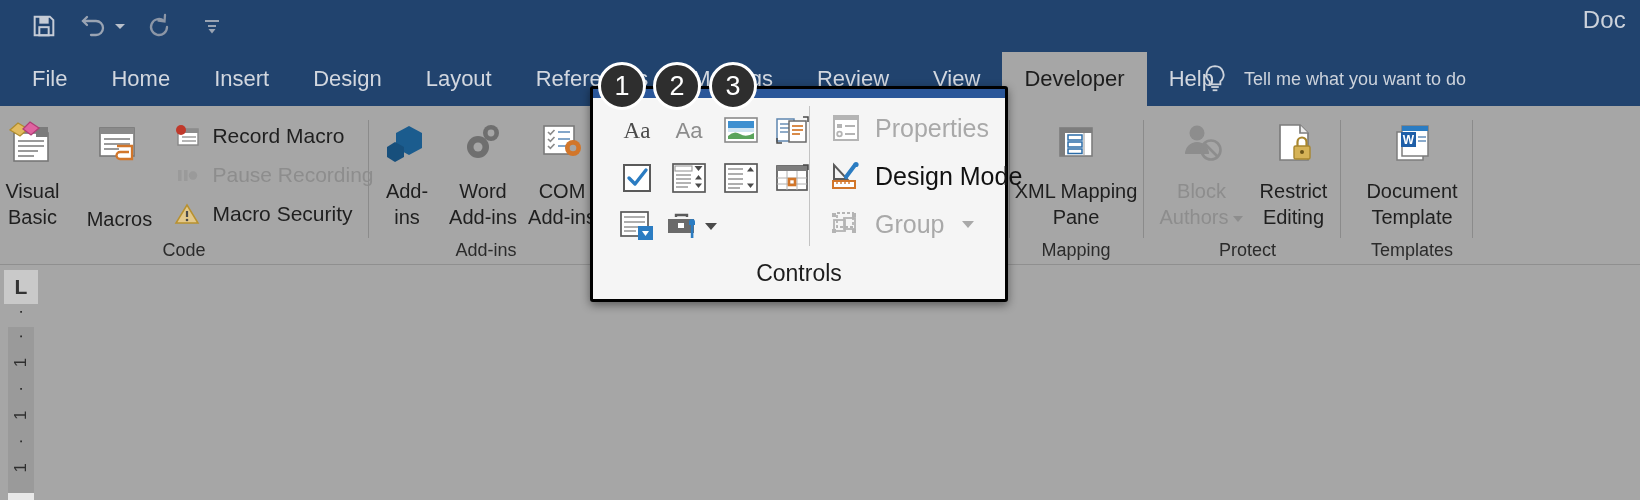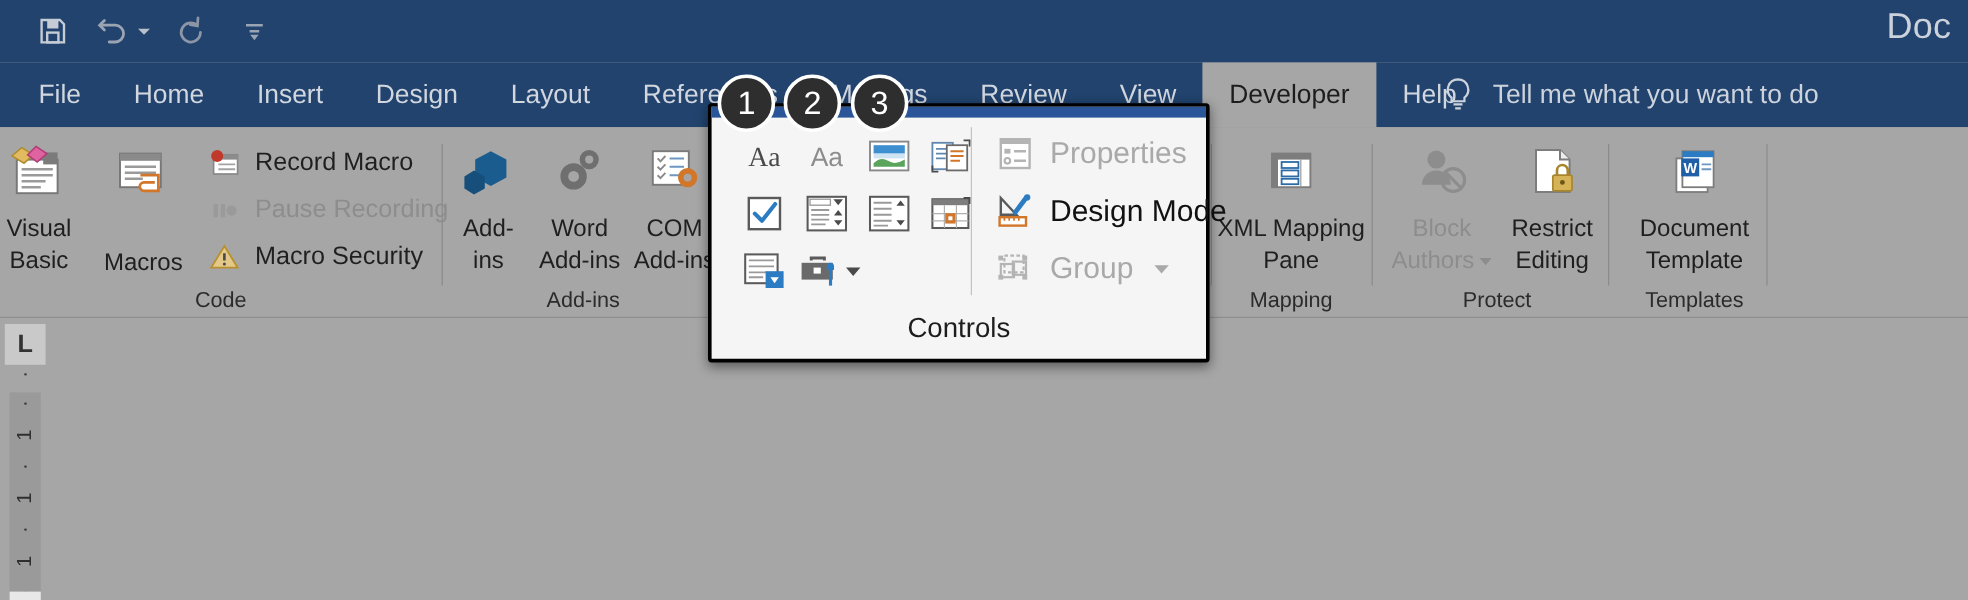--- a/index.html
+++ b/index.html
@@ -26,41 +26,41 @@
   }
   .qat-btn.with-caret { width: 64px; gap: 5px; }
   .caret-tiny {
     width: 0; height: 0;
     border-left: 5px solid transparent;
     border-right: 5px solid transparent;
     border-top: 5px solid #b9c0ca;
   }
   .doc-title {
     position: absolute; right: 14px; top: 6px;
-    color: #ccd2db; font-size: 30px; letter-spacing: .2px;
+    color: #ccd2db; font-size: 24px; letter-spacing: .2px;
     white-space: nowrap;
   }
 
   
   .tabstrip {
     position: absolute; left: 0; top: 52px;
     width: 1640px; height: 54px;
     background: #21436e;
   }
   .tabs { position: absolute; left: 10px; top: 0; height: 54px; display: flex; align-items: stretch; }
   .tab {
     display: flex; align-items: center; justify-content: center;
     padding: 0 22px; height: 54px;
     color: #d2d7df; font-size: 22px; white-space: nowrap;
   }
   .tab.active { background: #a6a6a6; color: #1d1d1d; }
   .tellme {
     position: absolute; left: 1202px; top: 0; height: 54px;
     display: flex; align-items: center; gap: 16px;
-    color: #cdd3dc; font-size: 22px; white-space: nowrap;
+    color: #cdd3dc; font-size: 18px; white-space: nowrap;
   }
   .bulb { width: 26px; height: 30px; display: block; }
 
   
   .ribbon {
     position: absolute; left: 0; top: 106px;
     width: 1640px; height: 159px;
     background: #a6a6a6;
     border-bottom: 1px solid #8f8f8f;
   }

